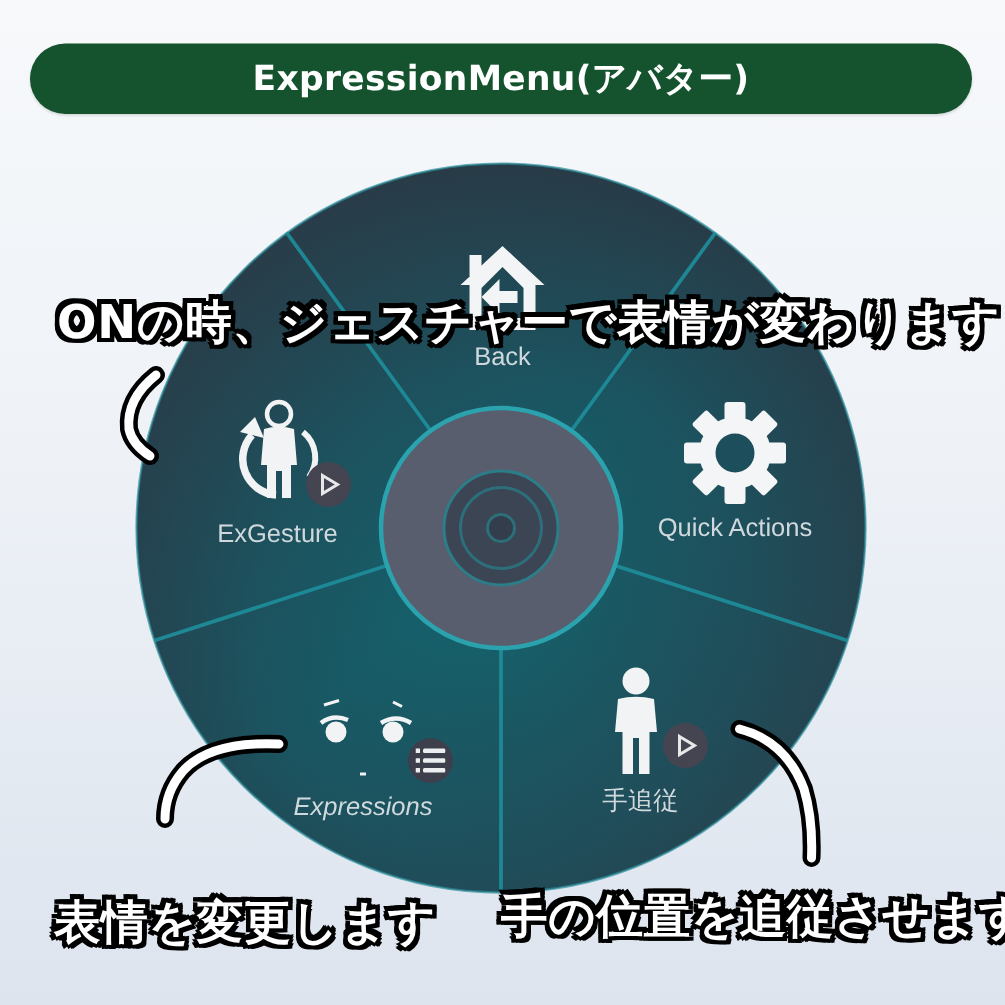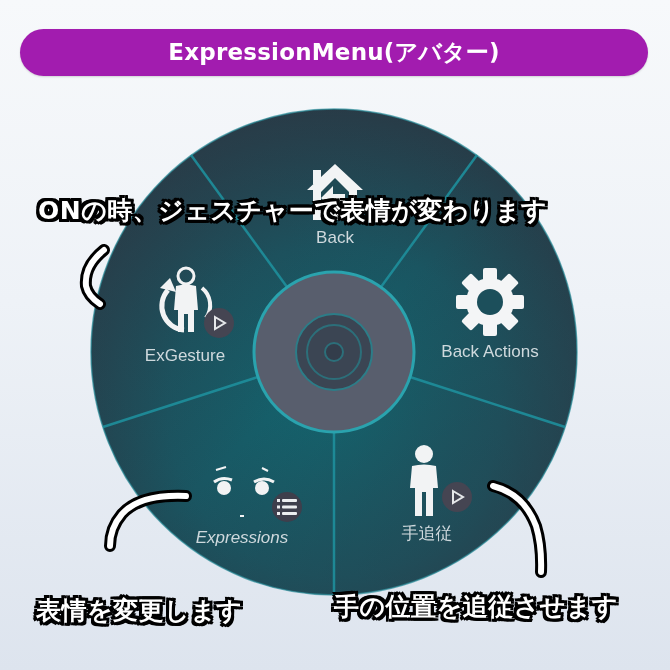--- a/index.html
+++ b/index.html
@@ -3,21 +3,21 @@
 <meta charset="utf-8">
 <style>
   html, body { margin: 0; padding: 0; }
   body {
     width: 670px; height: 670px; overflow: hidden; position: relative;
     background: linear-gradient(180deg, #f7f9fb 0%, #eef2f7 45%, #dde4ee 100%);
     font-family: "DejaVu Sans", sans-serif;
   }
   .title-bar {
     position: absolute; left: 20px; top: 29px; width: 628px; height: 47px;
-    background: #a21caf; border-radius: 24px;
+    background: #14532d; border-radius: 24px;
     display: flex; align-items: center; justify-content: center;
     box-shadow: 0 1px 2px rgba(0,0,0,0.15);
   }
   .title-bar span {
     color: #ffffff; font-size: 23px; font-weight: bold; letter-spacing: 0.2px;
   }
   .radial { position: absolute; left: 0; top: 0; width: 670px; height: 670px; }
   .item {
     position: absolute; display: flex; flex-direction: column; align-items: center;
     cursor: pointer;
@@ -26,21 +26,21 @@
     color: #cfd9dd; font-size: 17px; white-space: nowrap; margin-top: 4px;
     font-family: "Liberation Sans", sans-serif;
   }
   .item-icon { position: relative; }
   .submenu-badge {
     position: absolute; width: 30px; height: 30px; border-radius: 50%;
     background: #454552; display: flex; align-items: center; justify-content: center;
   }
   .caption {
     position: absolute; color: #ffffff; font-weight: bold; white-space: nowrap;
-    font-size: 25px; letter-spacing: 0.5px;
+    font-size: 31px; letter-spacing: 0.5px;
     text-shadow:
       -3px -3px 0 #000, 3px -3px 0 #000, -3px 3px 0 #000, 3px 3px 0 #000,
       0 -3px 0 #000, 0 3px 0 #000, -3px 0 0 #000, 3px 0 0 #000,
       -2px -3px 0 #000, 2px 3px 0 #000, -3px 2px 0 #000, 3px -2px 0 #000;
   }
   .arrow { position: absolute; left: 0; top: 0; width: 670px; height: 670px; pointer-events: none; }
 </style>
 </head>
 <body>
 
@@ -103,21 +103,21 @@
           <rect x="-7" y="-34" width="14" height="14" rx="2" transform="rotate(135)"></rect>
           <rect x="-7" y="-34" width="14" height="14" rx="2" transform="rotate(180)"></rect>
           <rect x="-7" y="-34" width="14" height="14" rx="2" transform="rotate(225)"></rect>
           <rect x="-7" y="-34" width="14" height="14" rx="2" transform="rotate(270)"></rect>
           <rect x="-7" y="-34" width="14" height="14" rx="2" transform="rotate(315)"></rect>
         </g>
         <circle r="13" fill="#1c4f5b"></circle>
       </g>
     </svg>
   </div>
-  <span class="item-label">Back Actions</span>
+  <span class="item-label">Quick Actions</span>
 </div>
 
 <div class="item" style="left:384px; top:444px; width:100px;">
   <div class="item-icon" style="width:60px;height:74px;">
     <svg width="40" height="74" viewBox="0 0 40 74" style="position:absolute;left:0;top:0;">
       <circle cx="20" cy="10" r="9" fill="#f2f3f4"></circle>
       <path d="M8 22 Q20 19 32 22 L34 44 L29 44 L29 72 L22 72 L22 48 L18 48 L18 72 L11 72 L11 44 L6 44 Z" fill="#f2f3f4"></path>
     </svg>
     <div class="submenu-badge" style="left:38px; top:38px;">
       <svg width="18" height="18" viewBox="0 0 18 18">

